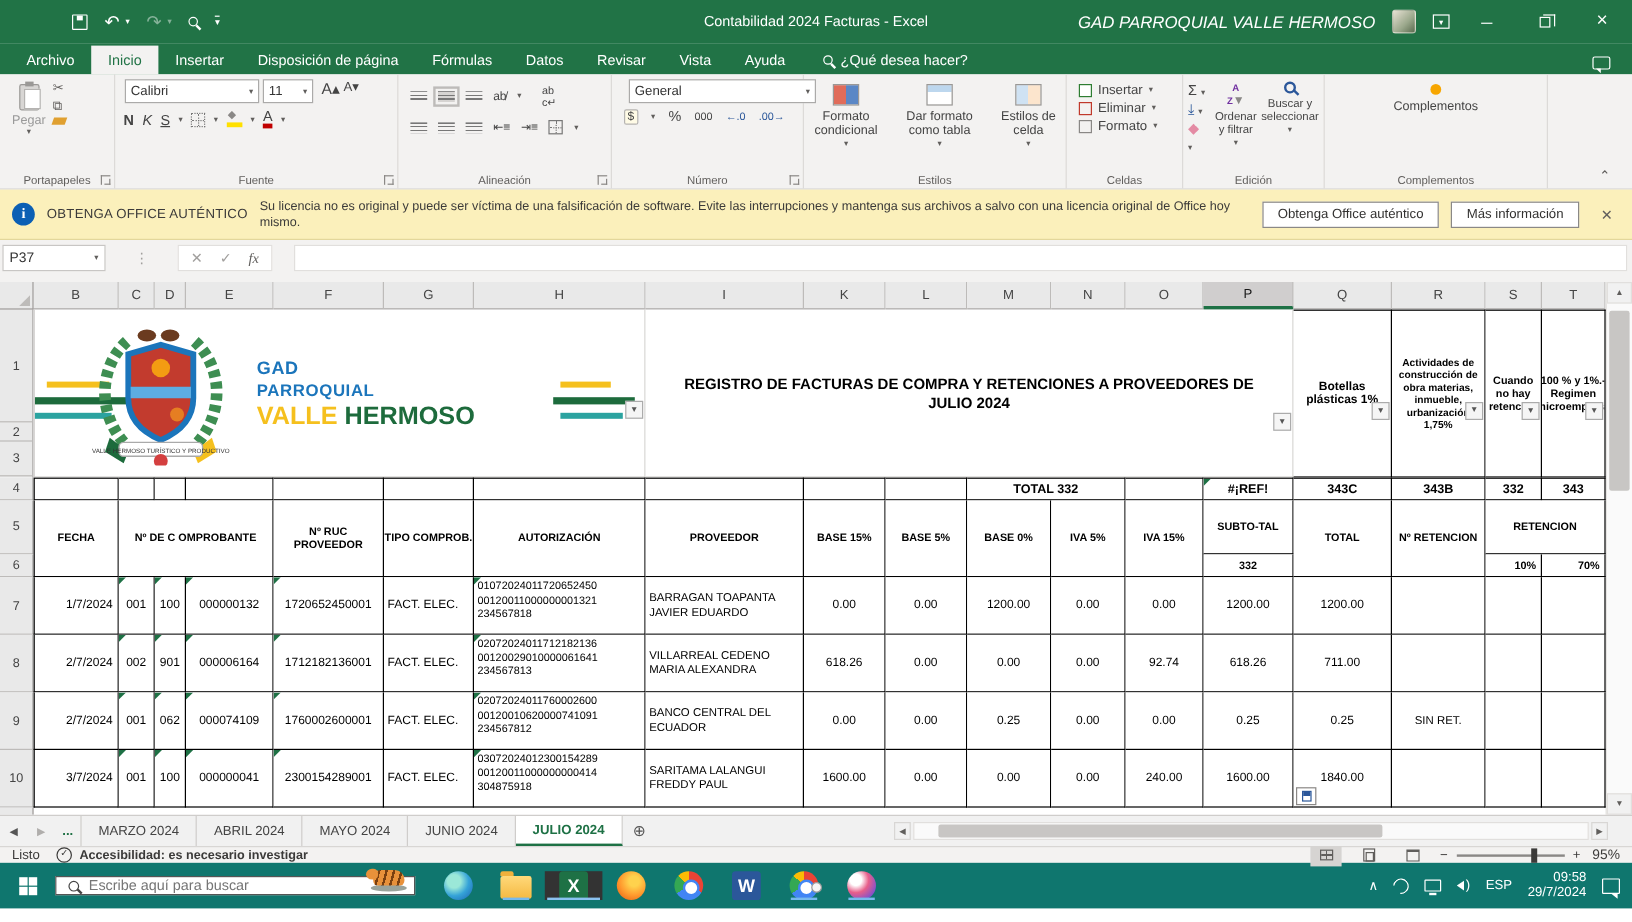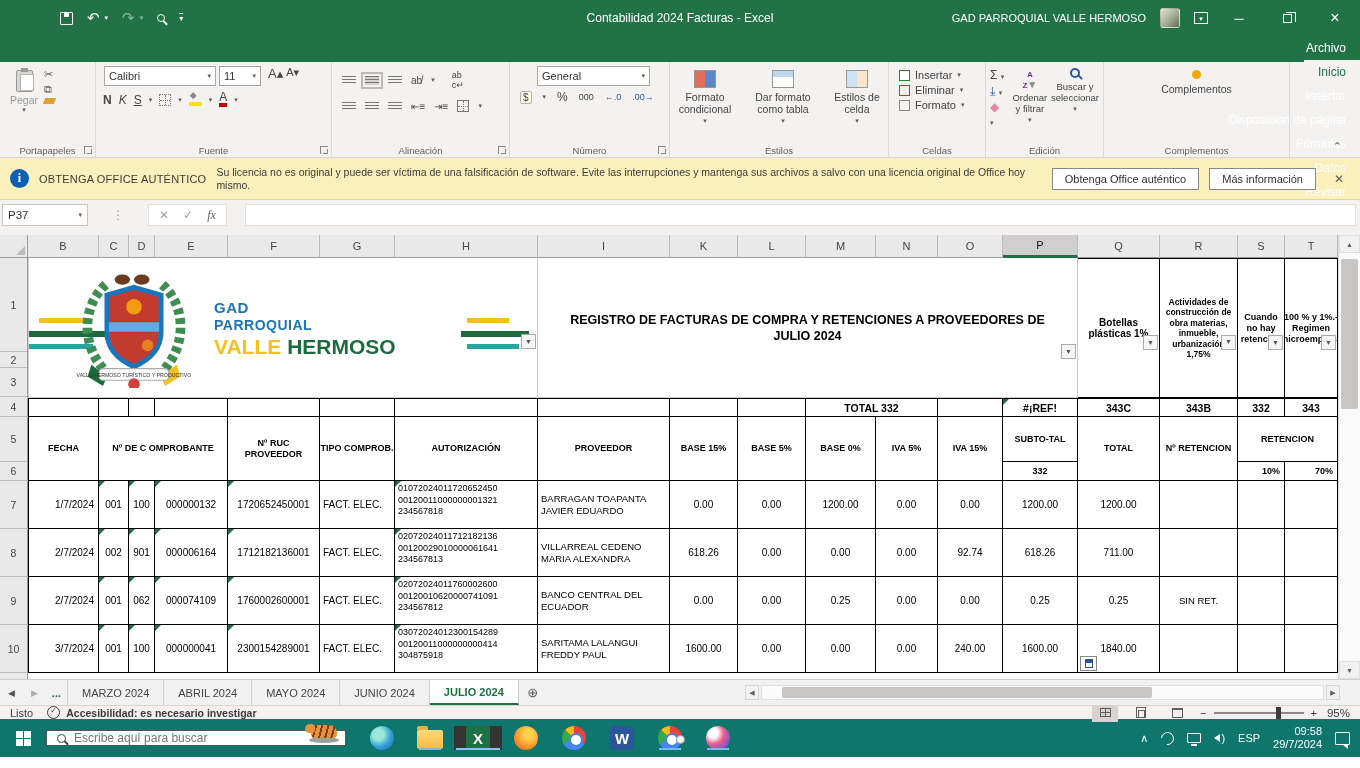--- a/index.html
+++ b/index.html
@@ -9,29 +9,29 @@
   
   .titlebar { height:36px; background:#217346; display:flex; align-items:center; color:#fff; position:relative; }
   .qat { display:flex; align-items:center; gap:14px; padding-left:60px; }
   .qat .qicon { font-size:15px; color:#fff; cursor:pointer; }
   .qat .dim { opacity:.45; }
   .floppy { width:13px; height:13px; border:1.5px solid #fff; border-radius:1px; position:relative; display:inline-block; }
   .floppy::before { content:''; position:absolute; top:0; left:3px; width:5px; height:4px; background:#fff; }
   .tinyarr { font-size:7px; margin-left:-9px; }
   .doc-title { position:absolute; left:0; right:0; text-align:center; font-size:12px; pointer-events:none; }
   .tb-right { margin-left:auto; display:flex; align-items:center; gap:14px; padding-right:8px; }
-  .account-name { font-size:11px; }
+  .account-name { font-size:14px;font-style:italic; }
   .avatar { width:20px; height:20px; border-radius:3px; background:linear-gradient(135deg,#e8e2d4,#9aa78b 60%,#5a6b4f); border:1px solid #ffffff55; }
   .winbtn { width:34px; height:28px; display:flex; align-items:center; justify-content:center; font-size:13px; }
   .restore-ic { width:9px; height:9px; border:1px solid #fff; position:relative; }
   .restore-ic::before { content:''; position:absolute; top:-3px; left:2px; width:9px; height:9px; border:1px solid #fff; border-left:none; border-bottom:none; }
   .ribopt { width:14px; height:12px; border:1px solid #fff; display:flex; align-items:flex-end; justify-content:center; font-size:7px; }
 
   
-  .tabsrow { height:26px; background:#217346; display:flex; align-items:flex-end; color:#fff;flex-direction:column; }
+  .tabsrow { height:26px; background:#217346; display:flex; align-items:flex-end; color:#fff; }
   .rtab { padding:5px 14px; font-size:12px; cursor:pointer; white-space:nowrap; }
   .rtab.active { background:#f3f2f1; color:#217346; }
   .tellme { display:flex; align-items:center; gap:6px; margin-left:18px; padding-bottom:5px; font-size:12px; }
   .mag { width:8px; height:8px; border:1.5px solid #fff; border-radius:50%; position:relative; display:inline-block; }
   .mag::after { content:''; position:absolute; width:5px; height:1.5px; background:#fff; transform:rotate(45deg); right:-4px; bottom:-2px; }
   .comment-ic { margin-left:auto; margin-right:18px; margin-bottom:4px; width:15px; height:11px; border:1.5px solid #fff; border-radius:2px; position:relative; }
   .comment-ic::after { content:''; position:absolute; bottom:-4px; left:2px; border-left:4px solid transparent; border-right:0 solid transparent; border-top:4px solid #fff; }
 
   
   .ribbon { height:96px; background:#f3f2f1; display:flex; border-bottom:1px solid #d8d6d4; }
@@ -306,21 +306,21 @@
         <span style="font-size:10px;color:#444">⇤≡</span>
         <span style="font-size:10px;color:#444">⇥≡</span>
         <span class="grid-ic" style="border-style:solid"></span>
           <span class="arr">▾</span>
       </div>
       <div class="glabel">Alineación</div>
       <div class="dlg"></div>
     </div>
 
     <div class="rgroup" style="width:160px">
-      <div class="selbox" style="width:113px;margin-left:23px">
+      <div class="selbox" style="width:156px;margin-left:10px">
           <span>General</span>
           <span class="arr">▾</span>
         </div>
       <div class="alrow" style="gap:11px">
         <span class="money-ic">$</span>
           <span class="arr">▾</span>
         <span style="font-size:12px;color:#444">%</span>
         <span style="font-size:9px;color:#444">000</span>
         <span style="font-size:9px;color:#2b579a">←.0</span>
         <span style="font-size:9px;color:#2b579a">.00→</span>

